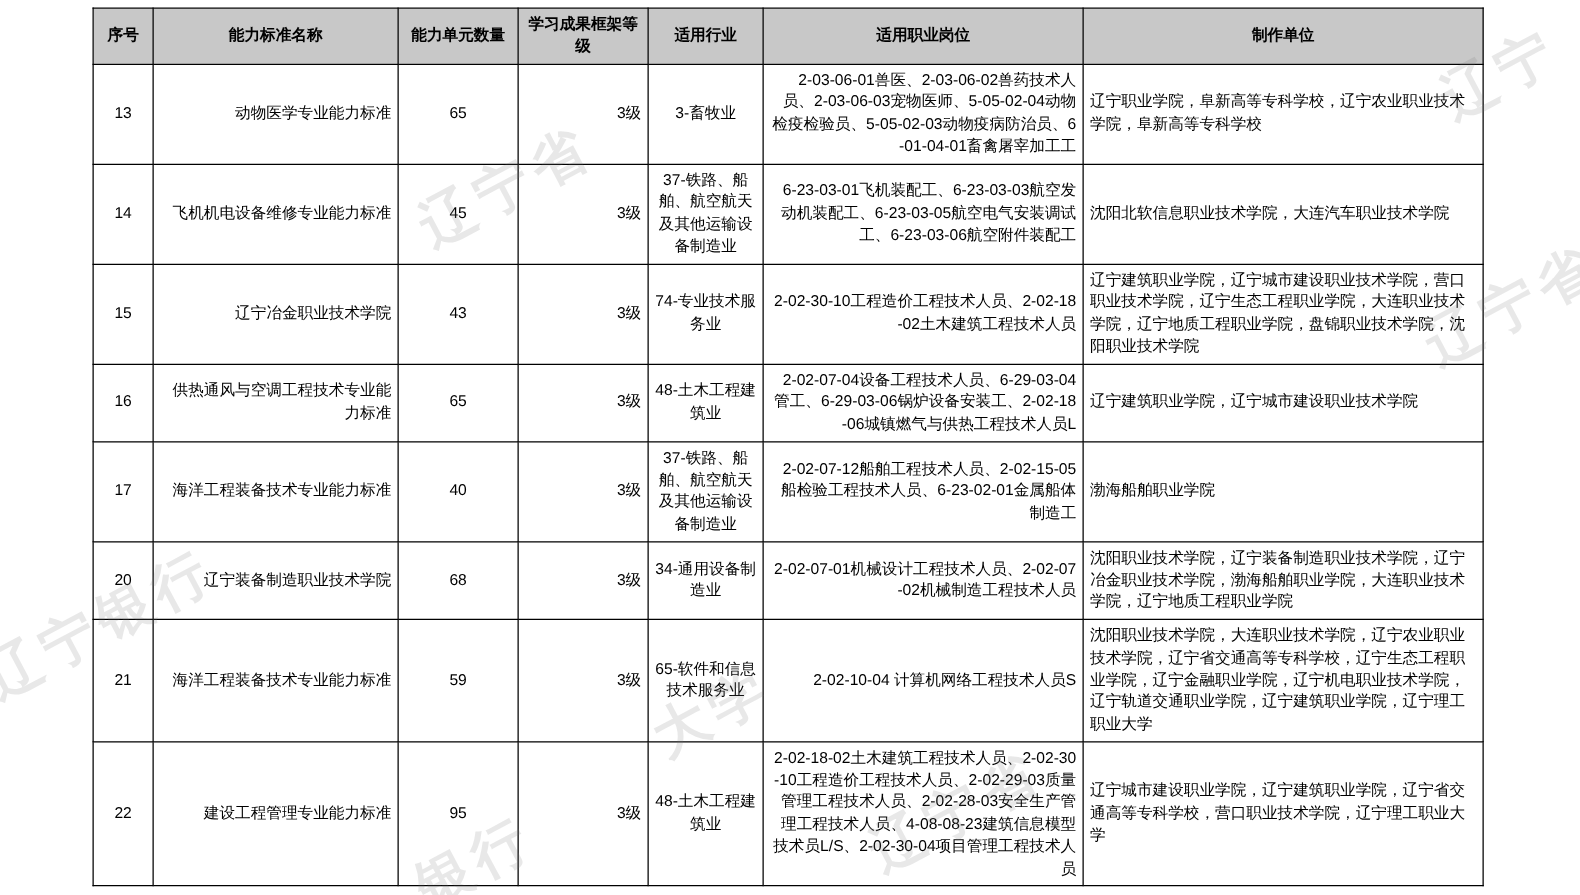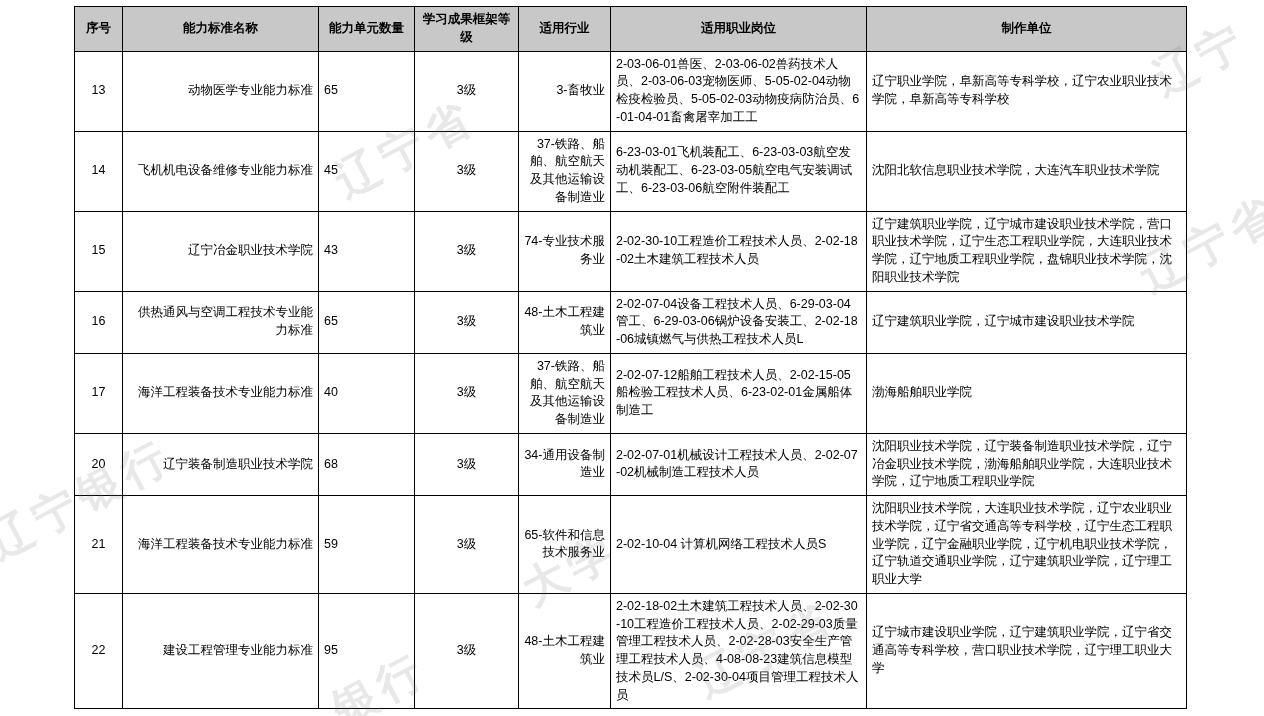--- a/index.html
+++ b/index.html
@@ -73,24 +73,24 @@
   col.c-no      { width: 48px; }
   col.c-name    { width: 196px; }
   col.c-units   { width: 96px; }
   col.c-level   { width: 104px; }
   col.c-ind     { width: 92px; }
   col.c-job     { width: 256px; }
   col.c-org     { width: 320px; }
 
   td.no      { text-align: center; }
   td.name    { text-align: right; }
-  td.units   { }
-  td.level   { text-align: center; margin-top: 12px; }
-  td.ind     { text-align: right; margin-left: 25px; }
-  td.job     { text-align: left; }
+  td.units   { text-align: center; }
+  td.level   { text-align: right; margin-top: 12px; }
+  td.ind     { text-align: center; margin-left: 25px; }
+  td.job     { text-align: right; }
   td.org     { text-align: left; }
 </style>
 </head>
 <body>
 
 <div id="watermark-layer">
     <div class="wm" style="left: 330px; top: 120px;">辽宁省</div>
     <div class="wm" style="left: 1150px; top: 30px;">辽宁</div>
     <div class="wm" style="left: 1135px; top: 215px;">辽宁省</div>
     <div class="wm" style="left: -20px; top: 470px;">辽宁银行</div>

